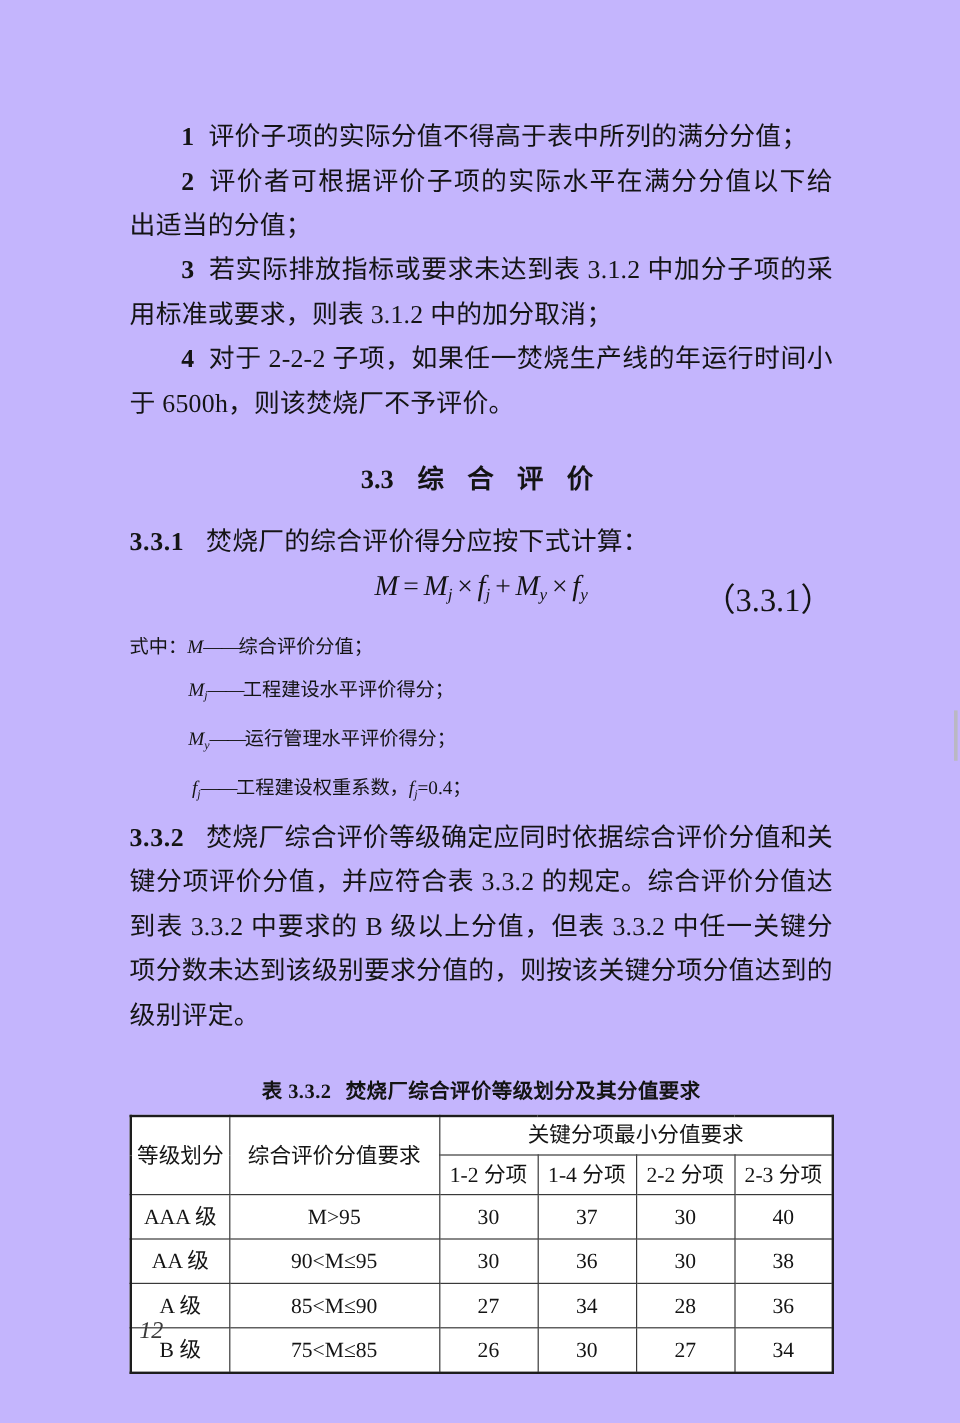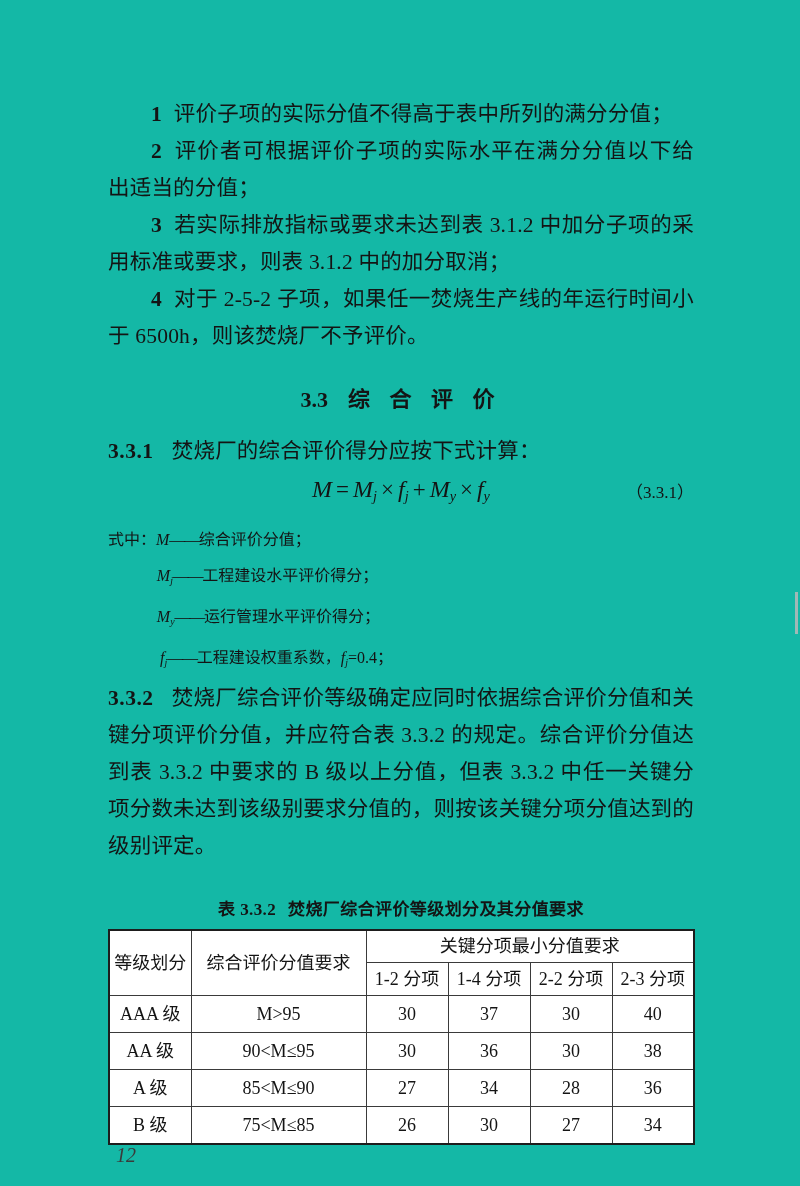--- a/index.html
+++ b/index.html
@@ -4,21 +4,21 @@
 <style>
   html, body {
     margin: 0;
     padding: 0;
     background: #ffffff;
   }
   #page {
     position: relative;
     width: 800px;
     height: 1186px;
-    background: #14b8a6;
+    background: #c4b5fd;
     font-family: "Liberation Serif", "DejaVu Serif", serif;
     color: #141414;
     overflow: hidden;
   }
   .content {
     position: absolute;
     left: 108px;
     top: 96px;
     width: 586px;
   }
@@ -83,21 +83,21 @@
     font-size: 24px;
   }
   .formula .op {
     padding: 0 4px;
     font-style: normal;
   }
   .formula-no {
     position: absolute;
     right: 0;
     top: 2px;
-    font-size: 17px;
+    font-size: 27px;
   }
   sub {
     font-size: 0.62em;
     font-style: italic;
     vertical-align: -0.28em;
     letter-spacing: 0;
   }
   
   .where {
     font-size: 16px;
@@ -162,21 +162,21 @@
   table.grade-table .c-grade { width: 82px; }
   table.grade-table .c-score { width: 175px; }
   table.grade-table .c-sub   { width: 82px; }
   .ineq {
     font-family: "Liberation Serif", serif;
   }
   
   .page-no {
     position: absolute;
     left: 116px;
-    top: 1144px;
+    top: 1098px;
     font-size: 20px;
     font-style: italic;
     font-family: "Liberation Serif", serif;
     color: #3a3a3a;
   }
   
   .edge-mark {
     position: absolute;
     right: 2px;
     top: 592px;
@@ -198,21 +198,21 @@
     <p class="para item">
       <span class="num">1</span><span>评价子项的实际分值不得高于表中所列的满分分值；</span>
     </p>
     <p class="para item">
       <span class="num">2</span><span>评价者可根据评价子项的实际水平在满分分值以下给出适当的分值；</span>
     </p>
     <p class="para item">
       <span class="num">3</span><span>若实际排放指标或要求未达到表 3.1.2 中加分子项的采用标准或要求，则表 3.1.2 中的加分取消；</span>
     </p>
     <p class="para item">
-      <span class="num">4</span><span>对于 2-5-2 子项，如果任一焚烧生产线的年运行时间小于 6500h，则该焚烧厂不予评价。</span>
+      <span class="num">4</span><span>对于 2-2-2 子项，如果任一焚烧生产线的年运行时间小于 6500h，则该焚烧厂不予评价。</span>
     </p>
 
     <div class="sec-head">
       <span class="sec-no">3.3</span><span class="sec-title">综 合 评 价</span>
     </div>
 
     <p class="para clause">
       <span class="cnum">3.3.1</span><span>焚烧厂的综合评价得分应按下式计算：</span>
     </p>
 

